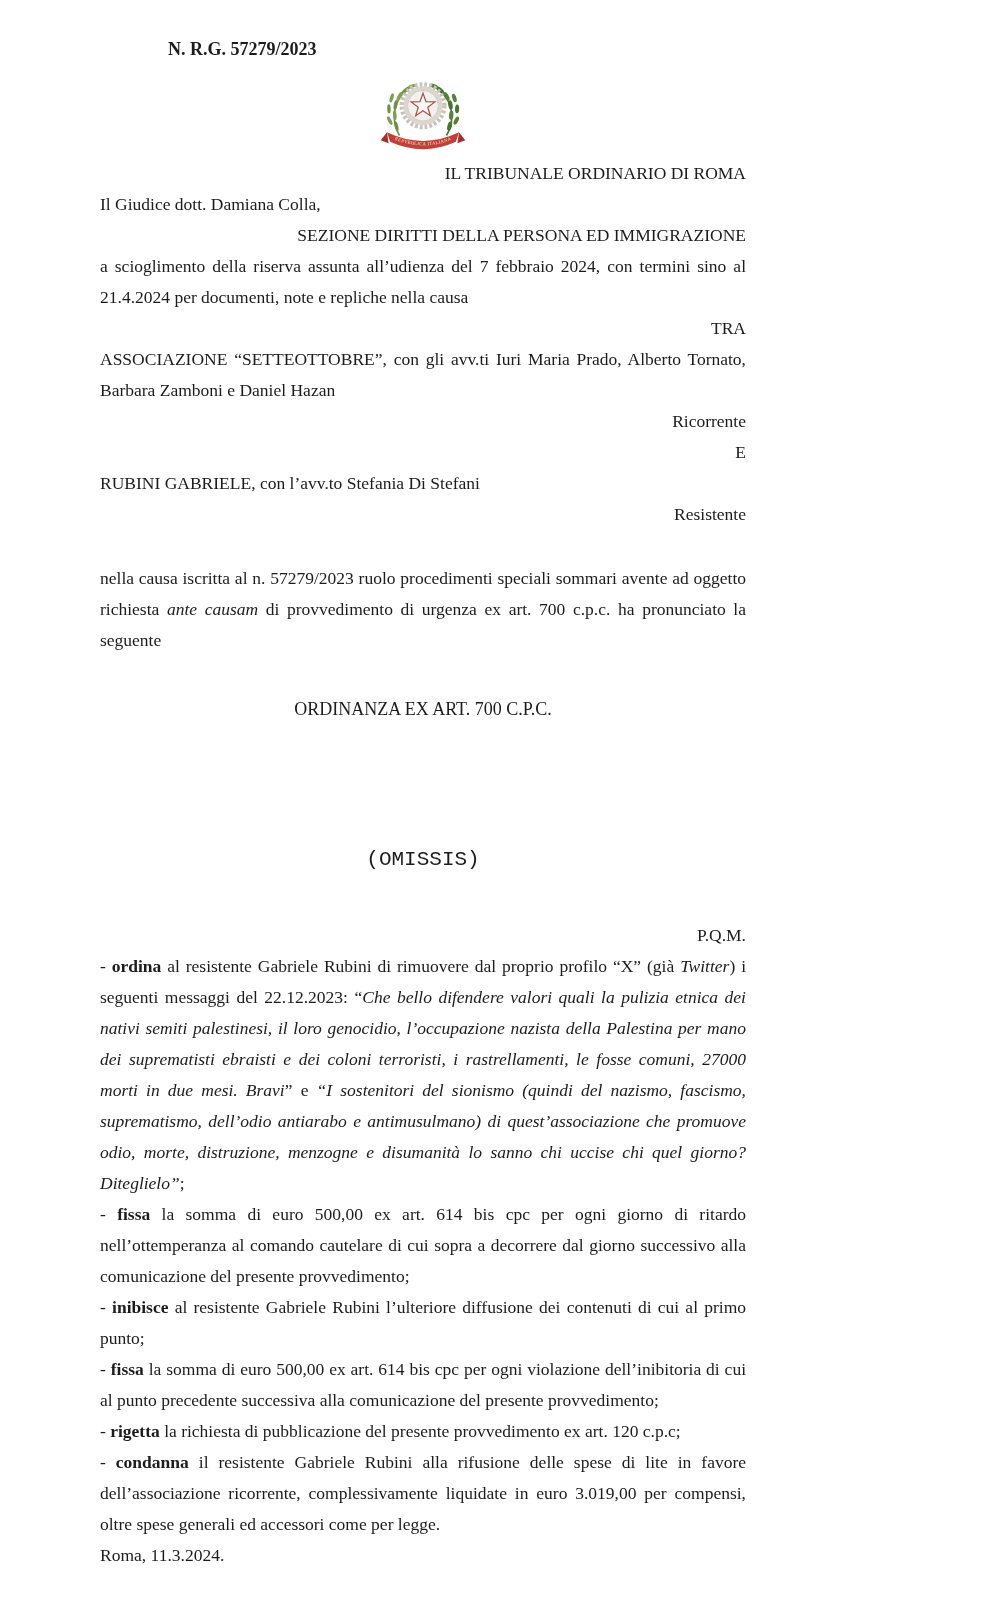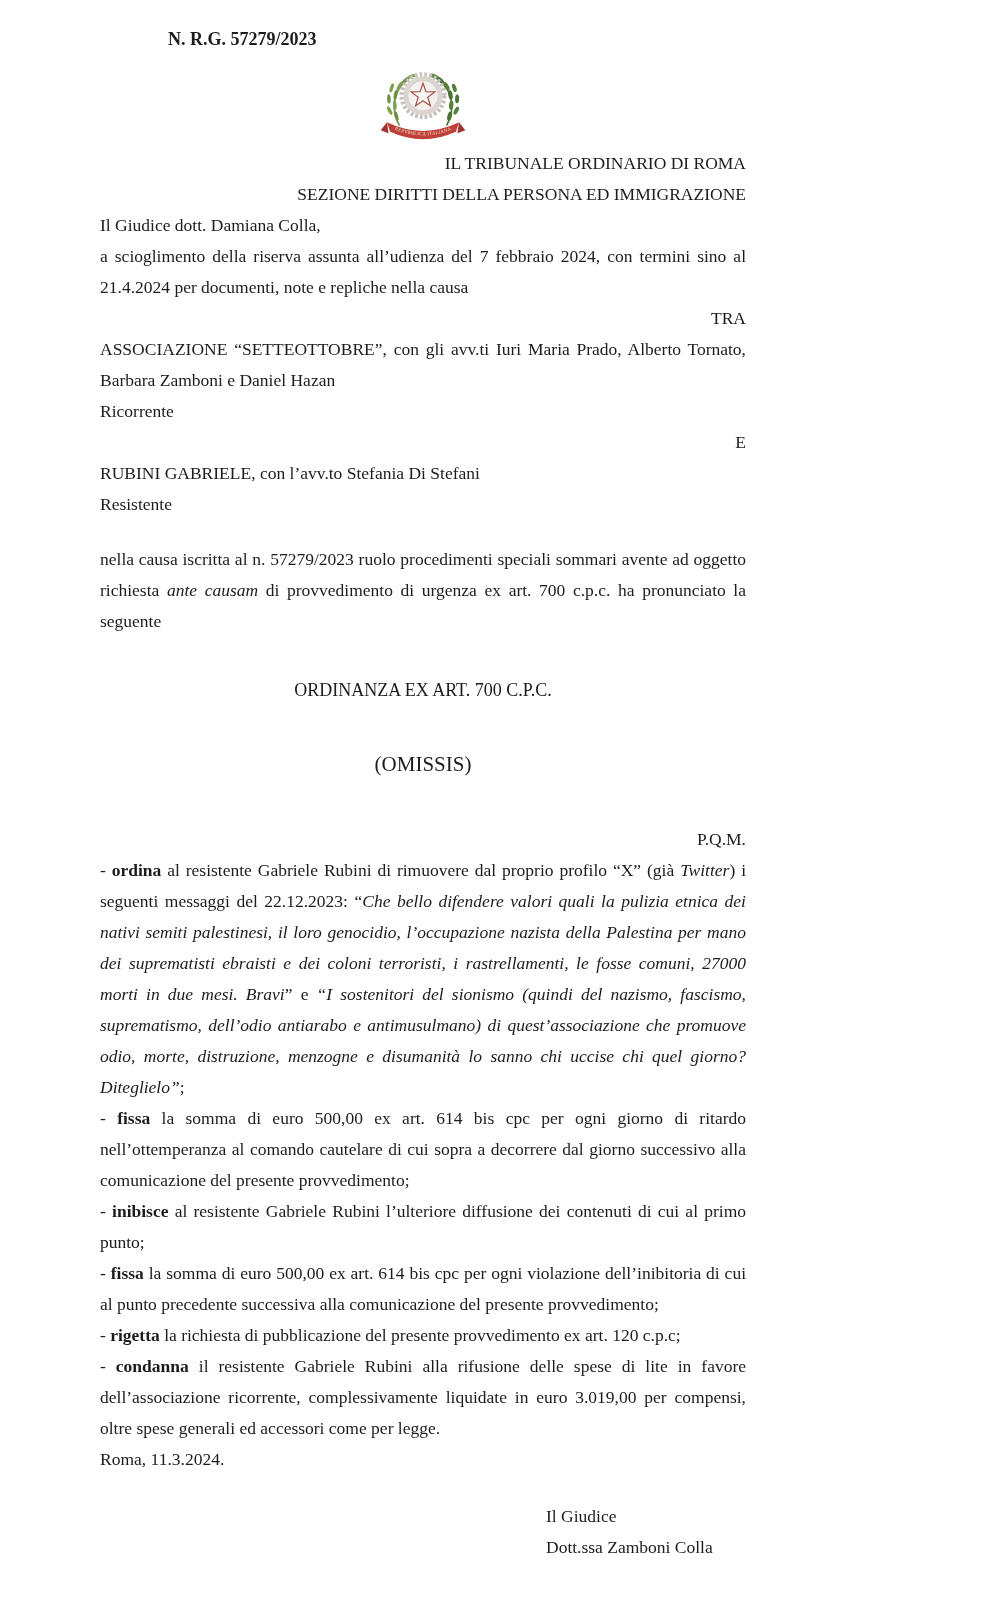--- a/index.html
+++ b/index.html
@@ -11,30 +11,30 @@
     width: 988px;
     height: 1600px;
     overflow: hidden;
     font-family: "Liberation Serif", serif;
     color: #1c1c1c;
   }
   .page {
     box-sizing: border-box;
     width: 898px;
     height: 1600px;
-    padding: 26px 152px 0 100px;
+    padding: 36px 152px 0 100px;
   }
   p { margin: 0; }
   .body-text {
     font-size: 17.5px;
     line-height: 31px;
   }
   .just { text-align: justify; }
   .center { text-align: right; }
-  .right { }
+  .right { text-align: right; }
   .case-number {
     font-size: 18px;
     font-weight: bold;
     margin-left: 68px;
     line-height: 26px;
   }
   .emblem-wrap {
     text-align: center;
     margin-top: 6px;
     margin-bottom: 2px;
@@ -42,28 +42,29 @@
   }
   .order-title {
     font-size: 18px;
     font-weight: normal;
     margin-top: 38px;
     line-height: 31px;
     text-align: center;
   }
   .omissis {
     font-size: 21px;
-    margin-top: 40px;
+    margin-top: 117px;
     line-height: 36px;
     text-align: center;
+    font-family: Liberation Mono, monospace;
   }
   .pqm-title {
     margin-top: 42px;
   }
-  .causa-line { margin-top: 24px; }
+  .causa-line { margin-top: 33px; }
   .signature {
     margin-top: 26px;
     margin-left: auto;
     width: 200px;
     text-align: left;
   }
   b { font-weight: bold; }
   i { font-style: italic; }
 </style>
 </head>
@@ -116,23 +117,23 @@
         <path d="M14,82 Q60,104 106,82 L102,94 Q60,113 18,94 Z" fill="#bf4038"></path>
         <path id="ribbon-curve" d="M20,90 Q60,107 100,90" fill="none"></path>
         <text font-size="6" fill="#f2e3c2" letter-spacing="0.4" text-anchor="middle" font-family="Liberation Serif, serif">
           <textPath href="#ribbon-curve" startOffset="50%">REPVBBLICA ITALIANA</textPath>
         </text>
       </g>
     </svg>
   </div>
 
   <p class="body-text center">IL TRIBUNALE ORDINARIO DI ROMA</p>
+  <p class="body-text">Il Giudice dott. Damiana Colla,</p>
+
   <p class="body-text center">SEZIONE DIRITTI DELLA PERSONA ED IMMIGRAZIONE</p>
-
-  <p class="body-text">Il Giudice dott. Damiana Colla,</p>
   <p class="body-text just">a scioglimento della riserva assunta all’udienza del 7 febbraio 2024, con termini sino al 21.4.2024 per documenti, note e repliche nella causa</p>
 
   <p class="body-text center">TRA</p>
   <p class="body-text just">ASSOCIAZIONE “SETTEOTTOBRE”, con gli avv.ti Iuri Maria Prado, Alberto Tornato, Barbara Zamboni e Daniel Hazan</p>
   <p class="body-text right">Ricorrente</p>
   <p class="body-text center">E</p>
   <p class="body-text">RUBINI GABRIELE, con l’avv.to Stefania Di Stefani</p>
   <p class="body-text right">Resistente</p>
 
   <p class="body-text just causa-line"><span>nella causa iscritta al n. 57279/2023 ruolo procedimenti speciali sommari avente ad oggetto richiesta </span><i>ante causam</i><span> di provvedimento di urgenza ex art. 700 c.p.c. ha pronunciato la seguente</span></p>

